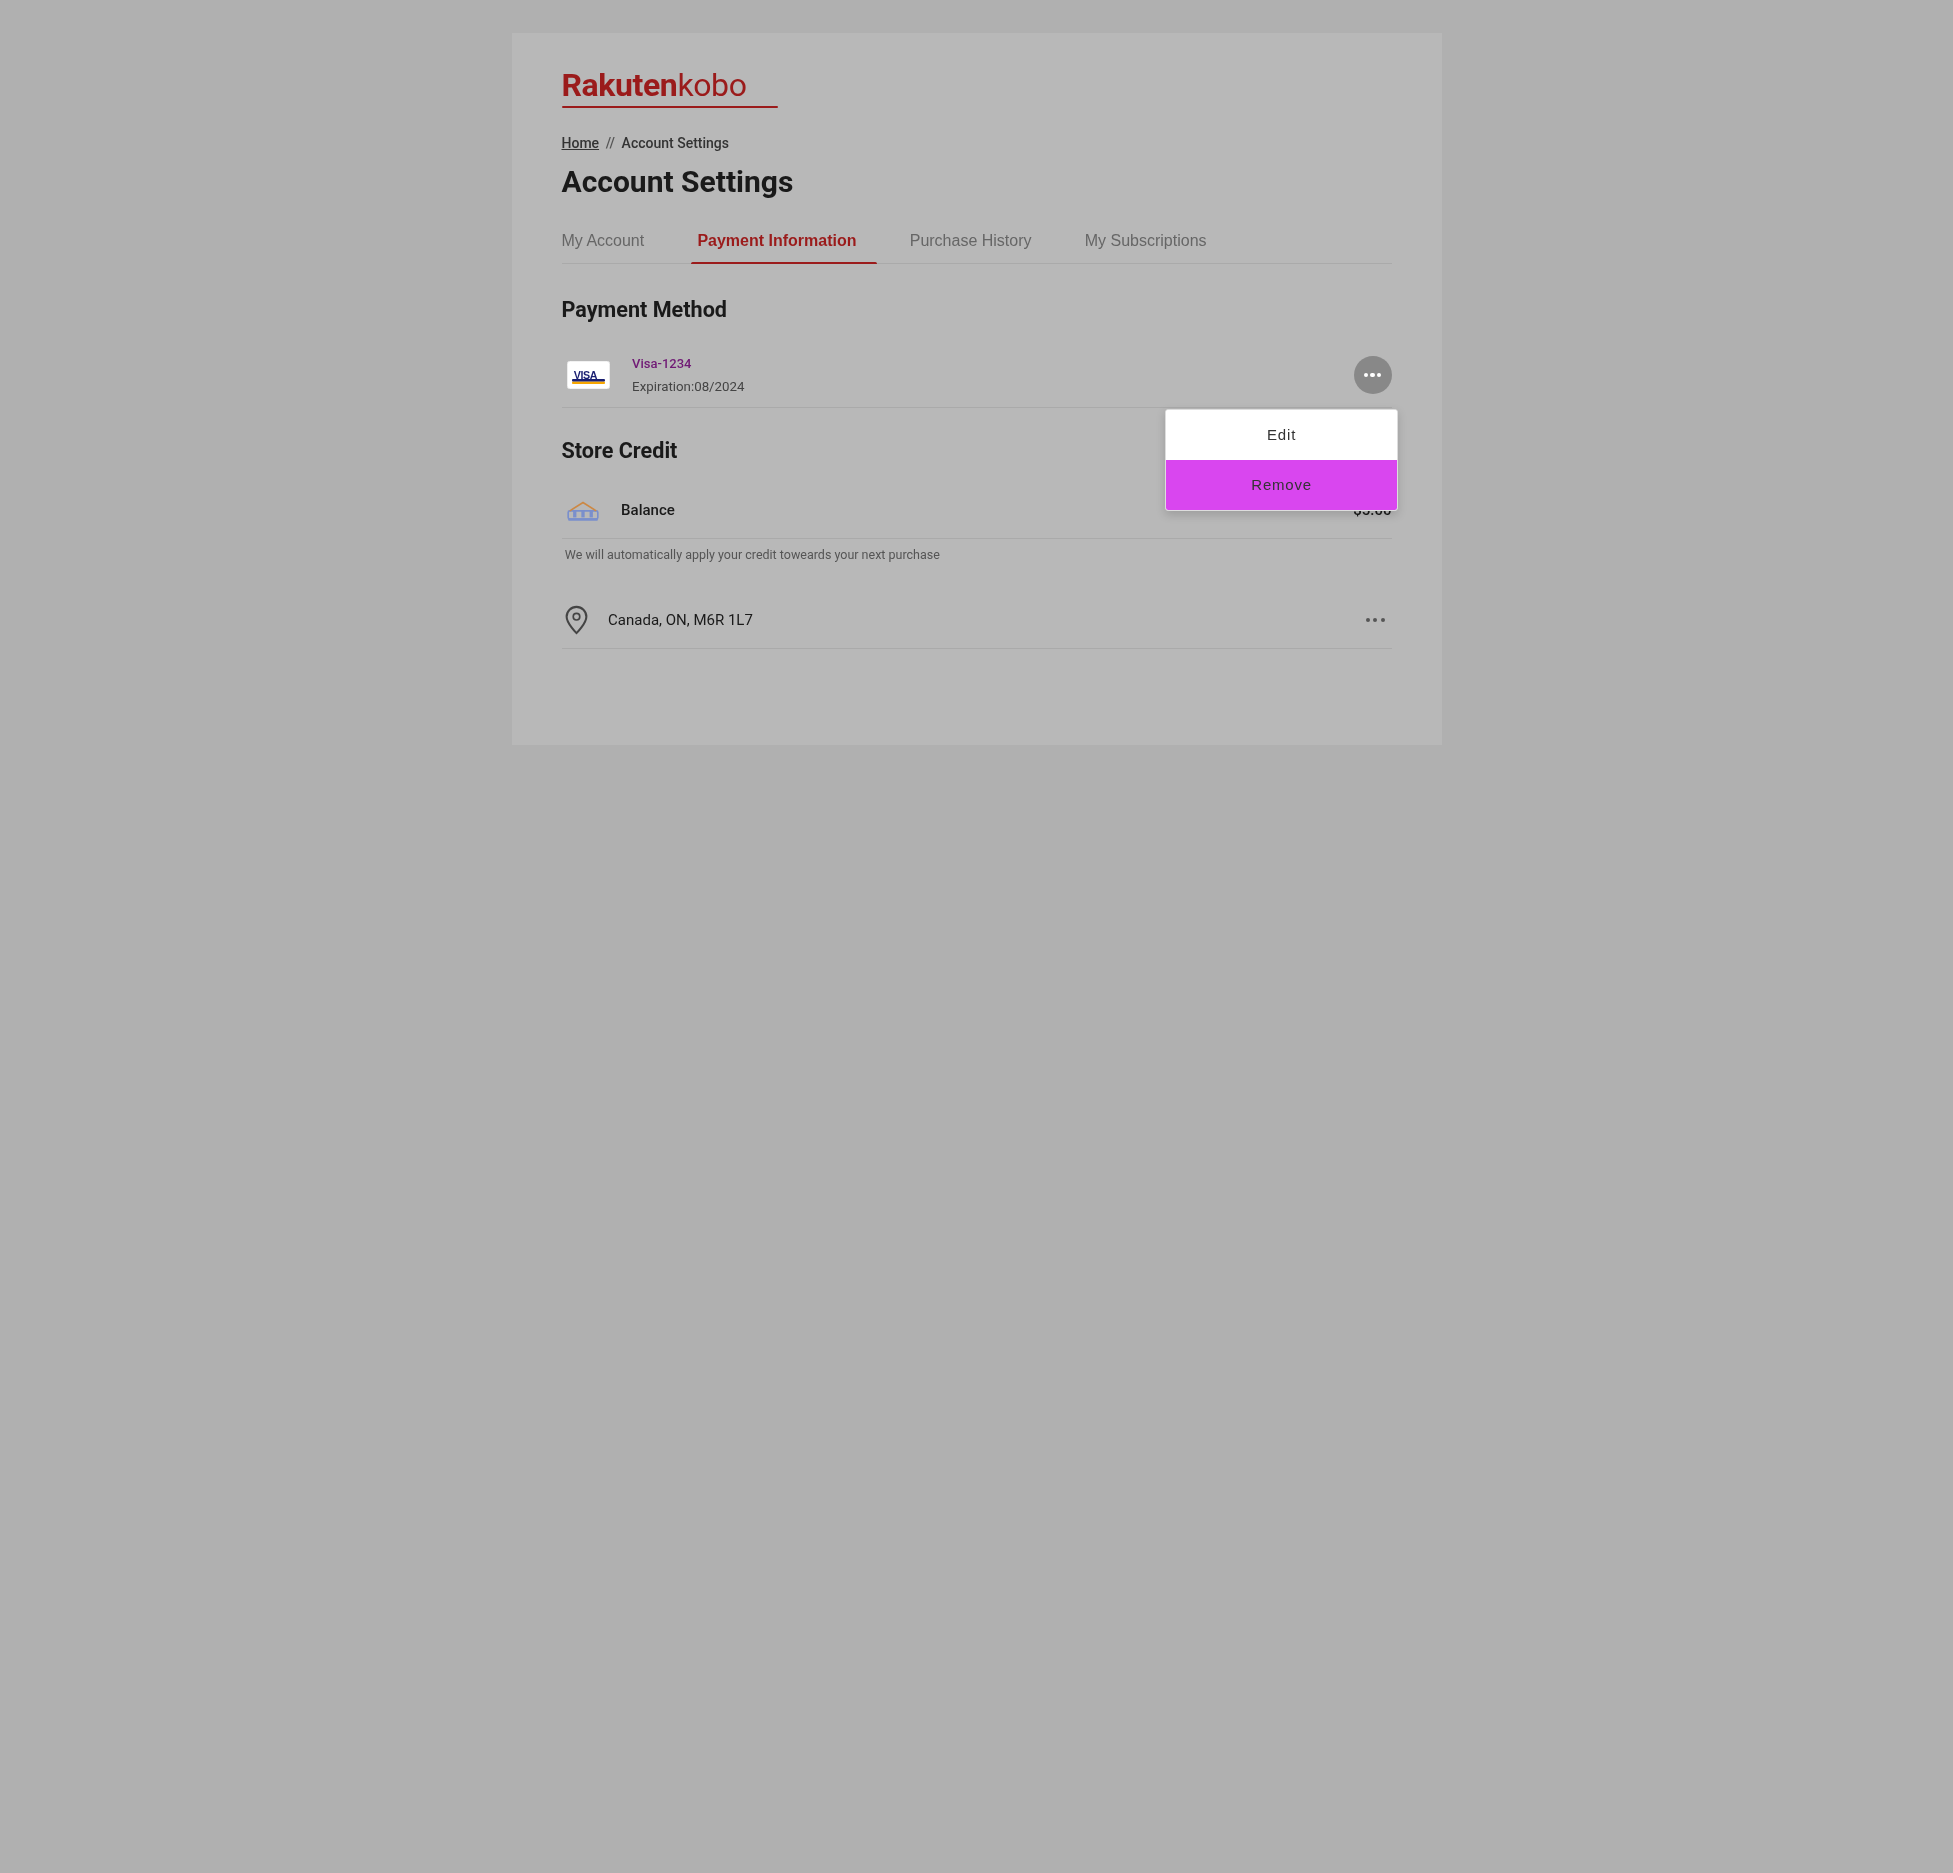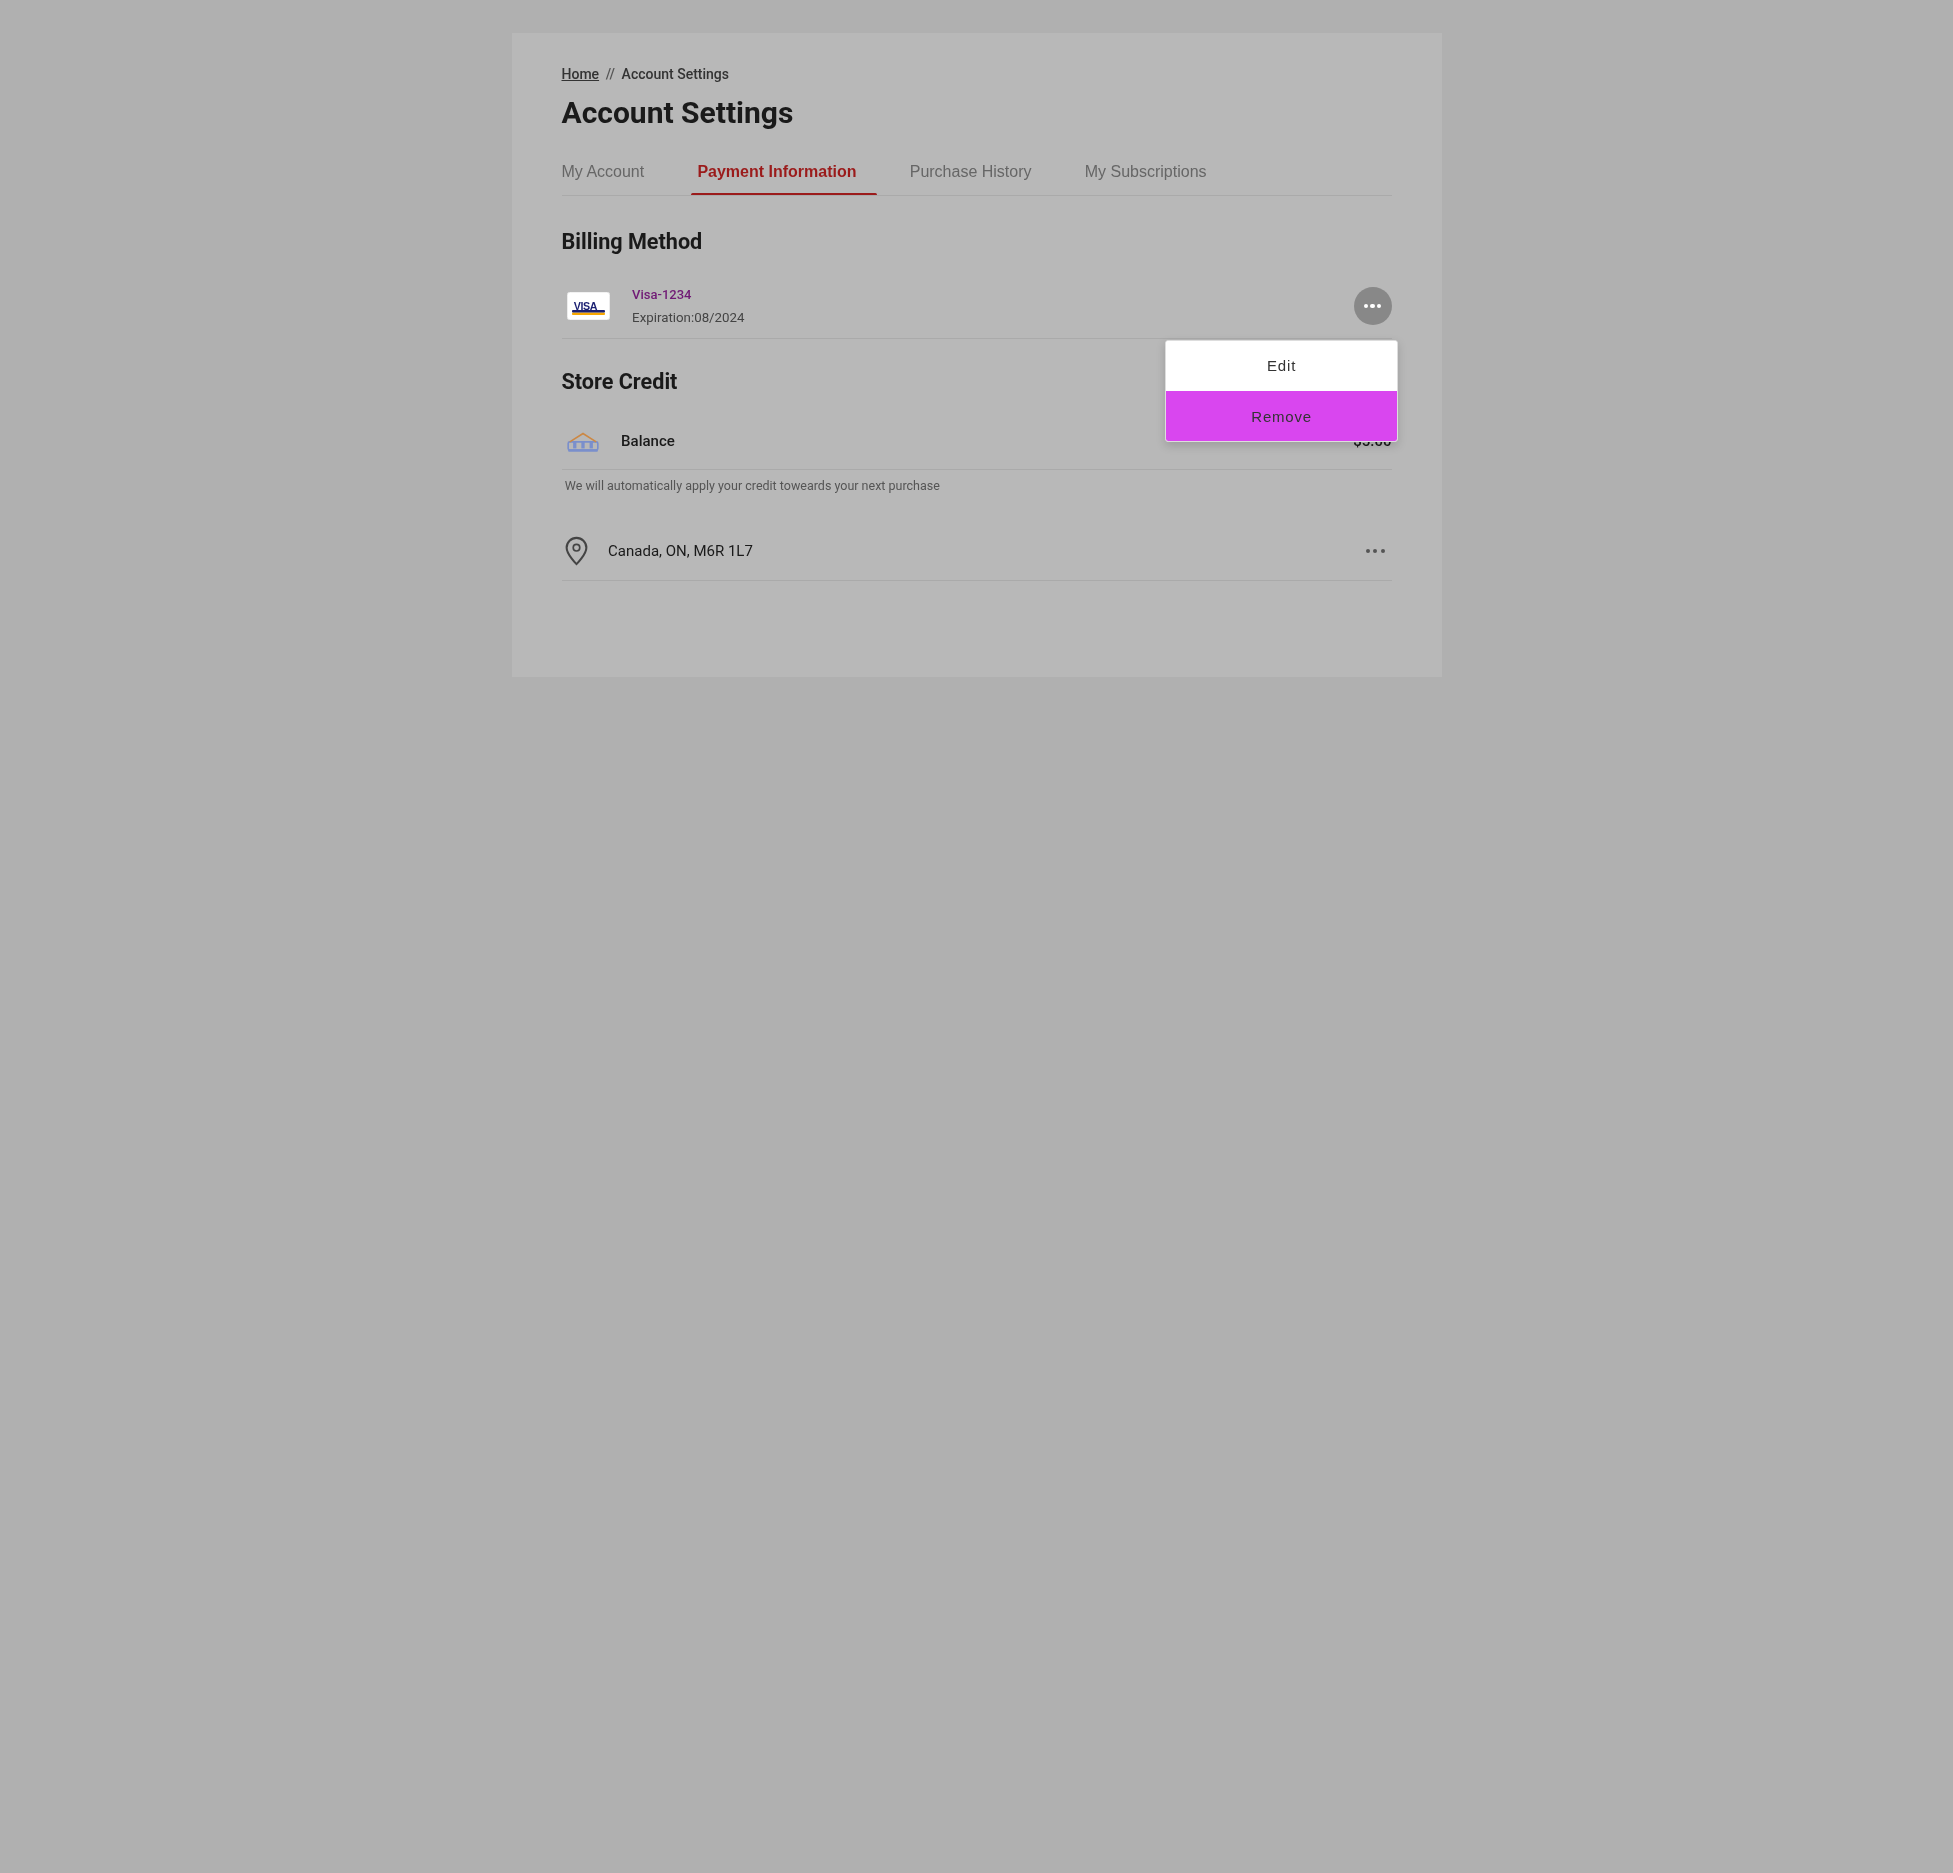--- a/index.html
+++ b/index.html
@@ -308,38 +308,44 @@
       height: 4.2px;
       border-radius: 50%;
       background-color: #555;
     }
   </style>
 </head>
 <body>
 
 <div class="page-container">
 
+  <div class="logo">
+    <div class="logo-text">
+      <span>Rakuten</span><span class="kobo">kobo</span>
+    </div>
+    <div class="logo-underline"></div>
+  </div>
 
   <div class="breadcrumb">
     <span class="breadcrumb-home">Home</span>
     <span class="breadcrumb-separator">//</span>
     <span class="breadcrumb-current">Account Settings</span>
   </div>
 
   <h1 class="page-title">Account Settings</h1>
 
   <div class="tabs">
     <button class="tab">My Account</button>
     <button class="tab active">Payment Information</button>
     <button class="tab">Purchase History</button>
     <button class="tab">My Subscriptions</button>
   </div>
 
   <div class="content-section">
-    <h2 class="section-title">Billing Method</h2>
+    <h2 class="section-title">Payment Method</h2>
 
     <div class="card-row">
 
       <div class="visa-icon">
         <svg class="visa-svg" viewBox="0 0 52 34" xmlns="http://www.w3.org/2000/svg">
           <rect width="52" height="34" rx="4" fill="white" stroke="#ddd" stroke-width="1"></rect>
           <text x="8" y="22" font-size="13" font-weight="900" font-family="Arial, sans-serif" fill="#1a1f71" letter-spacing="-0.5">VISA</text>
           <rect x="6" y="25" width="40" height="3" rx="1" fill="#f7a600"></rect>
           <rect x="6" y="22" width="40" height="3" rx="1" fill="#1a1f71"></rect>
         </svg>

